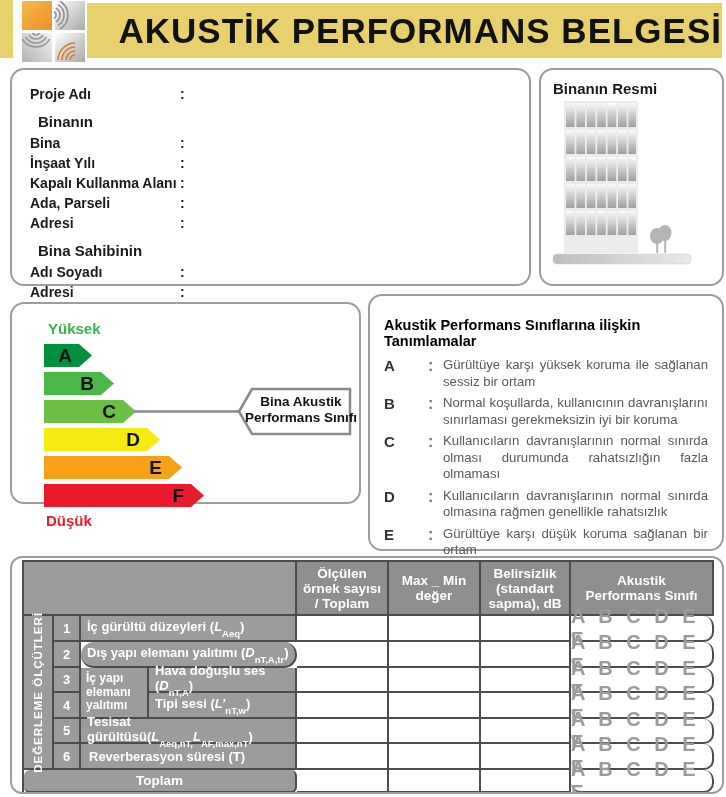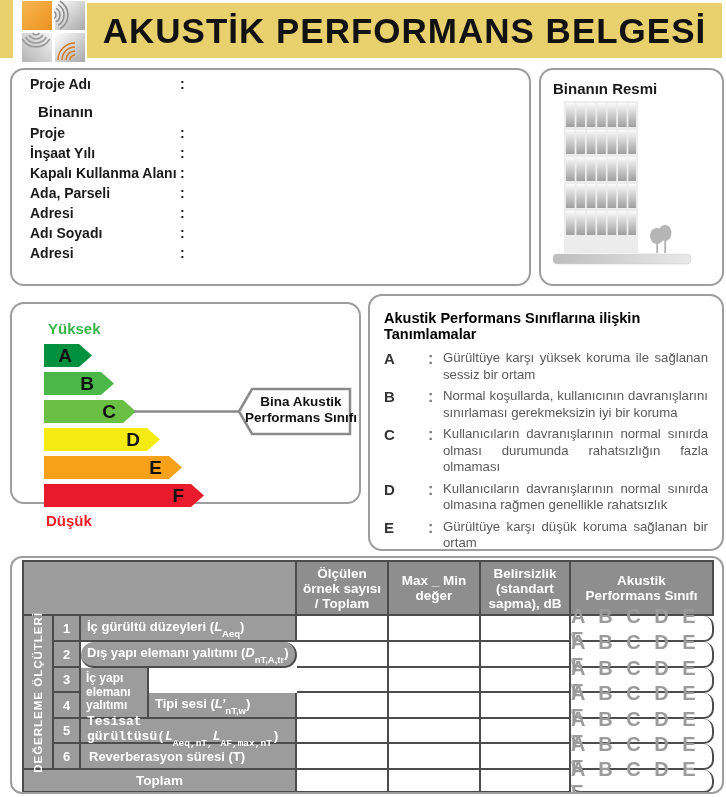--- a/index.html
+++ b/index.html
@@ -3,29 +3,29 @@
 <meta charset="utf-8">
 <style>
   html,body{margin:0;padding:0;background:#fff;}
   body{width:726px;height:797px;position:relative;overflow:hidden;
        font-family:"Liberation Sans","DejaVu Sans",sans-serif;color:#1a1a1a;}
   .abs{position:absolute;}
 
   
   .left-strip{left:0;top:0;width:13px;height:58px;background:#e8d06d;}
   .banner{left:87px;top:3px;width:635px;height:55px;background:#e8d06d;
-          display:flex;align-items:center;justify-content:center;}
+          display:flex;align-items:center;justify-content:flex-end;}
   .banner h1{margin:0;font-size:35px;font-weight:bold;letter-spacing:1px;color:#111;}
 
   
   .panel{border:2px solid #9d9d9d;border-radius:14px;background:#fff;box-sizing:border-box;}
-  .p-project{left:10px;top:68px;width:521px;height:218px;padding:4px 18px;}
+  .p-project{left:10px;top:68px;width:521px;height:218px;padding:14px 18px;}
   .p-photo{left:539px;top:68px;width:185px;height:218px;padding:10px 12px;}
   .p-scale{left:10px;top:302px;width:351px;height:202px;}
-  .p-defs{left:368px;top:294px;width:356px;height:257px;padding:14px 14px;}
+  .p-defs{left:368px;top:294px;width:356px;height:257px;padding:21px 14px;}
 
   
   .f-row{display:flex;font-size:14px;font-weight:bold;line-height:20px;}
   .f-row .lbl{width:150px;}
   .f-row .colon{width:10px;}
   .f-head{font-size:15px;font-weight:bold;margin:9px 0 2px 8px;line-height:18px;}
 
   
   .p-photo h2{margin:0;font-size:15px;font-weight:bold;}
   .p-photo svg{position:absolute;left:0;top:0;}
@@ -119,39 +119,40 @@
   <h1>AKUSTİK PERFORMANS BELGESİ</h1>
 </div>
 
 <div class="abs panel p-project">
   <div class="f-row">
     <span class="lbl">Proje Adı</span>
     <span class="colon">:</span>
   </div>
   <div class="f-head">Binanın</div>
   <div class="f-row">
-    <span class="lbl">Proje</span>
+    <span class="lbl">Bina</span>
     <span class="colon">:</span>
   </div>
   <div class="f-row">
     <span class="lbl">İnşaat Yılı</span>
     <span class="colon">:</span>
   </div>
   <div class="f-row">
     <span class="lbl">Kapalı Kullanma Alanı</span>
     <span class="colon">:</span>
   </div>
   <div class="f-row">
     <span class="lbl">Ada, Parseli</span>
     <span class="colon">:</span>
   </div>
   <div class="f-row">
     <span class="lbl">Adresi</span>
     <span class="colon">:</span>
   </div>
+  <div class="f-head">Bina Sahibinin</div>
   <div class="f-row">
     <span class="lbl">Adı Soyadı</span>
     <span class="colon">:</span>
   </div>
   <div class="f-row">
     <span class="lbl">Adresi</span>
     <span class="colon">:</span>
   </div>
 </div>
 
@@ -290,51 +291,54 @@
     </div>
     <div class="cell white" style="grid-area:3/5/4/6;"></div>
     <div class="cell white" style="grid-area:3/6/4/7;"></div>
     <div class="cell white" style="grid-area:3/7/4/8;"></div>
     <div class="cell abc" style="grid-area:3/8/4/9;">A B C D E F</div>
 
     <div class="cell gray num" style="grid-area:4/2/5/3;">3</div>
     <div class="cell gray group" style="grid-area:4/3/6/4;">İç yapı
 elemanı
 yalıtımı</div>
+    <div class="cell gray desc" style="grid-area:4/4/5/5;">
+      <span><span>Hava doğuşlu ses (</span><i>D</i><sub>nT,A</sub><span>)</span></span>
+    </div>
     <div class="cell white" style="grid-area:4/5/5/6;"></div>
     <div class="cell white" style="grid-area:4/6/5/7;"></div>
     <div class="cell white" style="grid-area:4/7/5/8;"></div>
     <div class="cell abc" style="grid-area:4/8/5/9;">A B C D E F</div>
 
     <div class="cell gray num" style="grid-area:5/2/6/3;">4</div>
     <div class="cell gray desc" style="grid-area:5/4/6/5;">
       <span><span>Tipi sesi (</span><i>L’</i><sub>nT,w</sub><span>)</span></span>
     </div>
     <div class="cell white" style="grid-area:5/5/6/6;"></div>
     <div class="cell white" style="grid-area:5/6/6/7;"></div>
     <div class="cell white" style="grid-area:5/7/6/8;"></div>
     <div class="cell abc" style="grid-area:5/8/6/9;">A B C D E F</div>
 
     <div class="cell gray num" style="grid-area:6/2/7/3;">5</div>
-    <div class="cell gray desc" style="grid-area:6/3/7/5;font-family:Liberation Mono, monospace;">
+    <div class="cell gray desc" style="grid-area:6/3/7/5;">
       <span><span>Tesisat gürültüsü(</span><i>L</i><sub>Aeq,nT,</sub><i>L</i><sub>AF,max,nT</sub><span>)</span></span>
     </div>
     <div class="cell white" style="grid-area:6/5/7/6;"></div>
     <div class="cell white" style="grid-area:6/6/7/7;"></div>
     <div class="cell white" style="grid-area:6/7/7/8;"></div>
     <div class="cell abc" style="grid-area:6/8/7/9;">A B C D E F</div>
 
     <div class="cell gray num" style="grid-area:7/2/8/3;">6</div>
     <div class="cell gray desc" style="grid-area:7/3/8/5;padding-left:8px;">
       <span><span>Reverberasyon süresi (T)</span></span>
     </div>
     <div class="cell white" style="grid-area:7/5/8/6;"></div>
     <div class="cell white" style="grid-area:7/6/8/7;"></div>
     <div class="cell white" style="grid-area:7/7/8/8;"></div>
     <div class="cell abc" style="grid-area:7/8/8/9;">A B C D E F</div>
 
-    <div class="cell gray total" style="grid-area:8/1/9/5;">Toplam</div>
+    <div class="cell gray total" style="grid-area:8/1/9/5;border-radius:6px;">Toplam</div>
     <div class="cell white" style="grid-area:8/5/9/6;"></div>
     <div class="cell white" style="grid-area:8/6/9/7;"></div>
     <div class="cell white" style="grid-area:8/7/9/8;"></div>
     <div class="cell abc" style="grid-area:8/8/9/9;">A B C D E F</div>
   </div>
 </div>
 
 </body></html>

